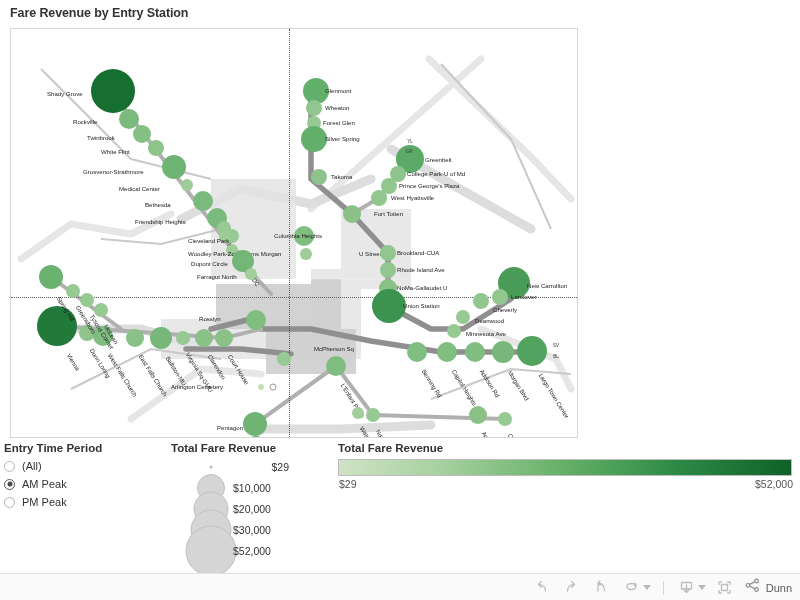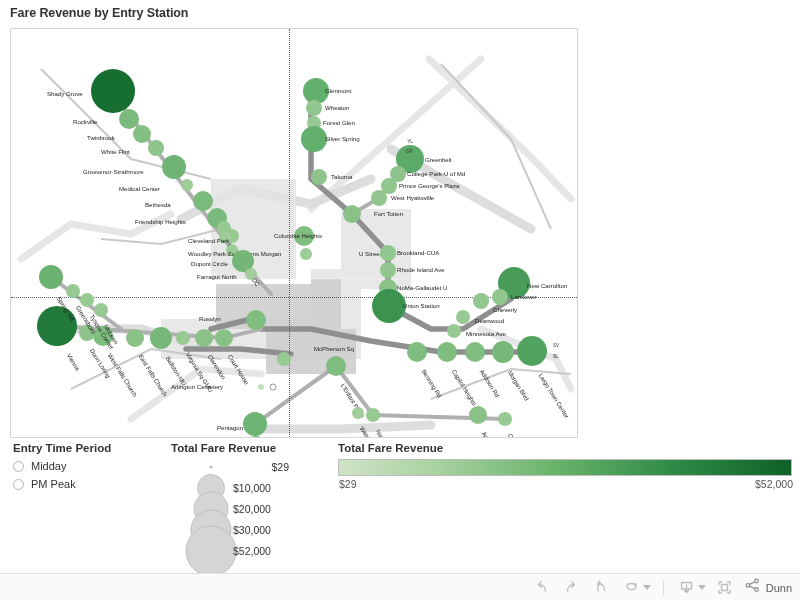--- a/index.html
+++ b/index.html
@@ -50,21 +50,21 @@
   .line-badge{
     position:absolute;font-size:4.6px;color:#3a3a3a;
     transform:translate(-50%,-50%);white-space:nowrap;
   }
 
   
   .legend-title{
     font-size:11.5px;font-weight:bold;color:#333;white-space:nowrap;
   }
 
-  .filter-box{position:absolute;left:13px;top:442px;width:150px;}
+  .filter-box{position:absolute;left:4px;top:442px;width:150px;}
   .filter-box .legend-title{margin-bottom:3px;}
   .radio-row{display:flex;align-items:center;height:18px;}
   .radio-mark{
     width:11px;height:11px;border-radius:50%;
     border:1px solid #b4b4b4;background:#fff;
     margin-right:7px;flex:0 0 auto;position:relative;box-sizing:border-box;
   }
   .radio-row.on .radio-mark{border-color:#5b5b5b;}
   .radio-row.on .radio-mark:after{
     content:"";position:absolute;left:50%;top:50%;
@@ -315,21 +315,25 @@
     <div class="line-badge" style="left:398px;top:122px;">GR</div>
     <div class="line-badge" style="left:545px;top:316px;">SV</div>
     <div class="line-badge" style="left:545px;top:327px;">BL</div>
   </div>
 
   <div class="filter-box">
     <div class="legend-title">Entry Time Period</div>
     <div id="radios">
         <div class="radio-row">
           <span class="radio-mark"></span>
-          <span class="radio-lbl">Midday</span>
+          <span class="radio-lbl">(All)</span>
+        </div>
+        <div class="radio-row on">
+          <span class="radio-mark"></span>
+          <span class="radio-lbl">AM Peak</span>
         </div>
         <div class="radio-row">
           <span class="radio-mark"></span>
           <span class="radio-lbl">PM Peak</span>
         </div>
       </div>
   </div>
 
   <div class="size-box">
     <div class="legend-title">Total Fare Revenue</div>

